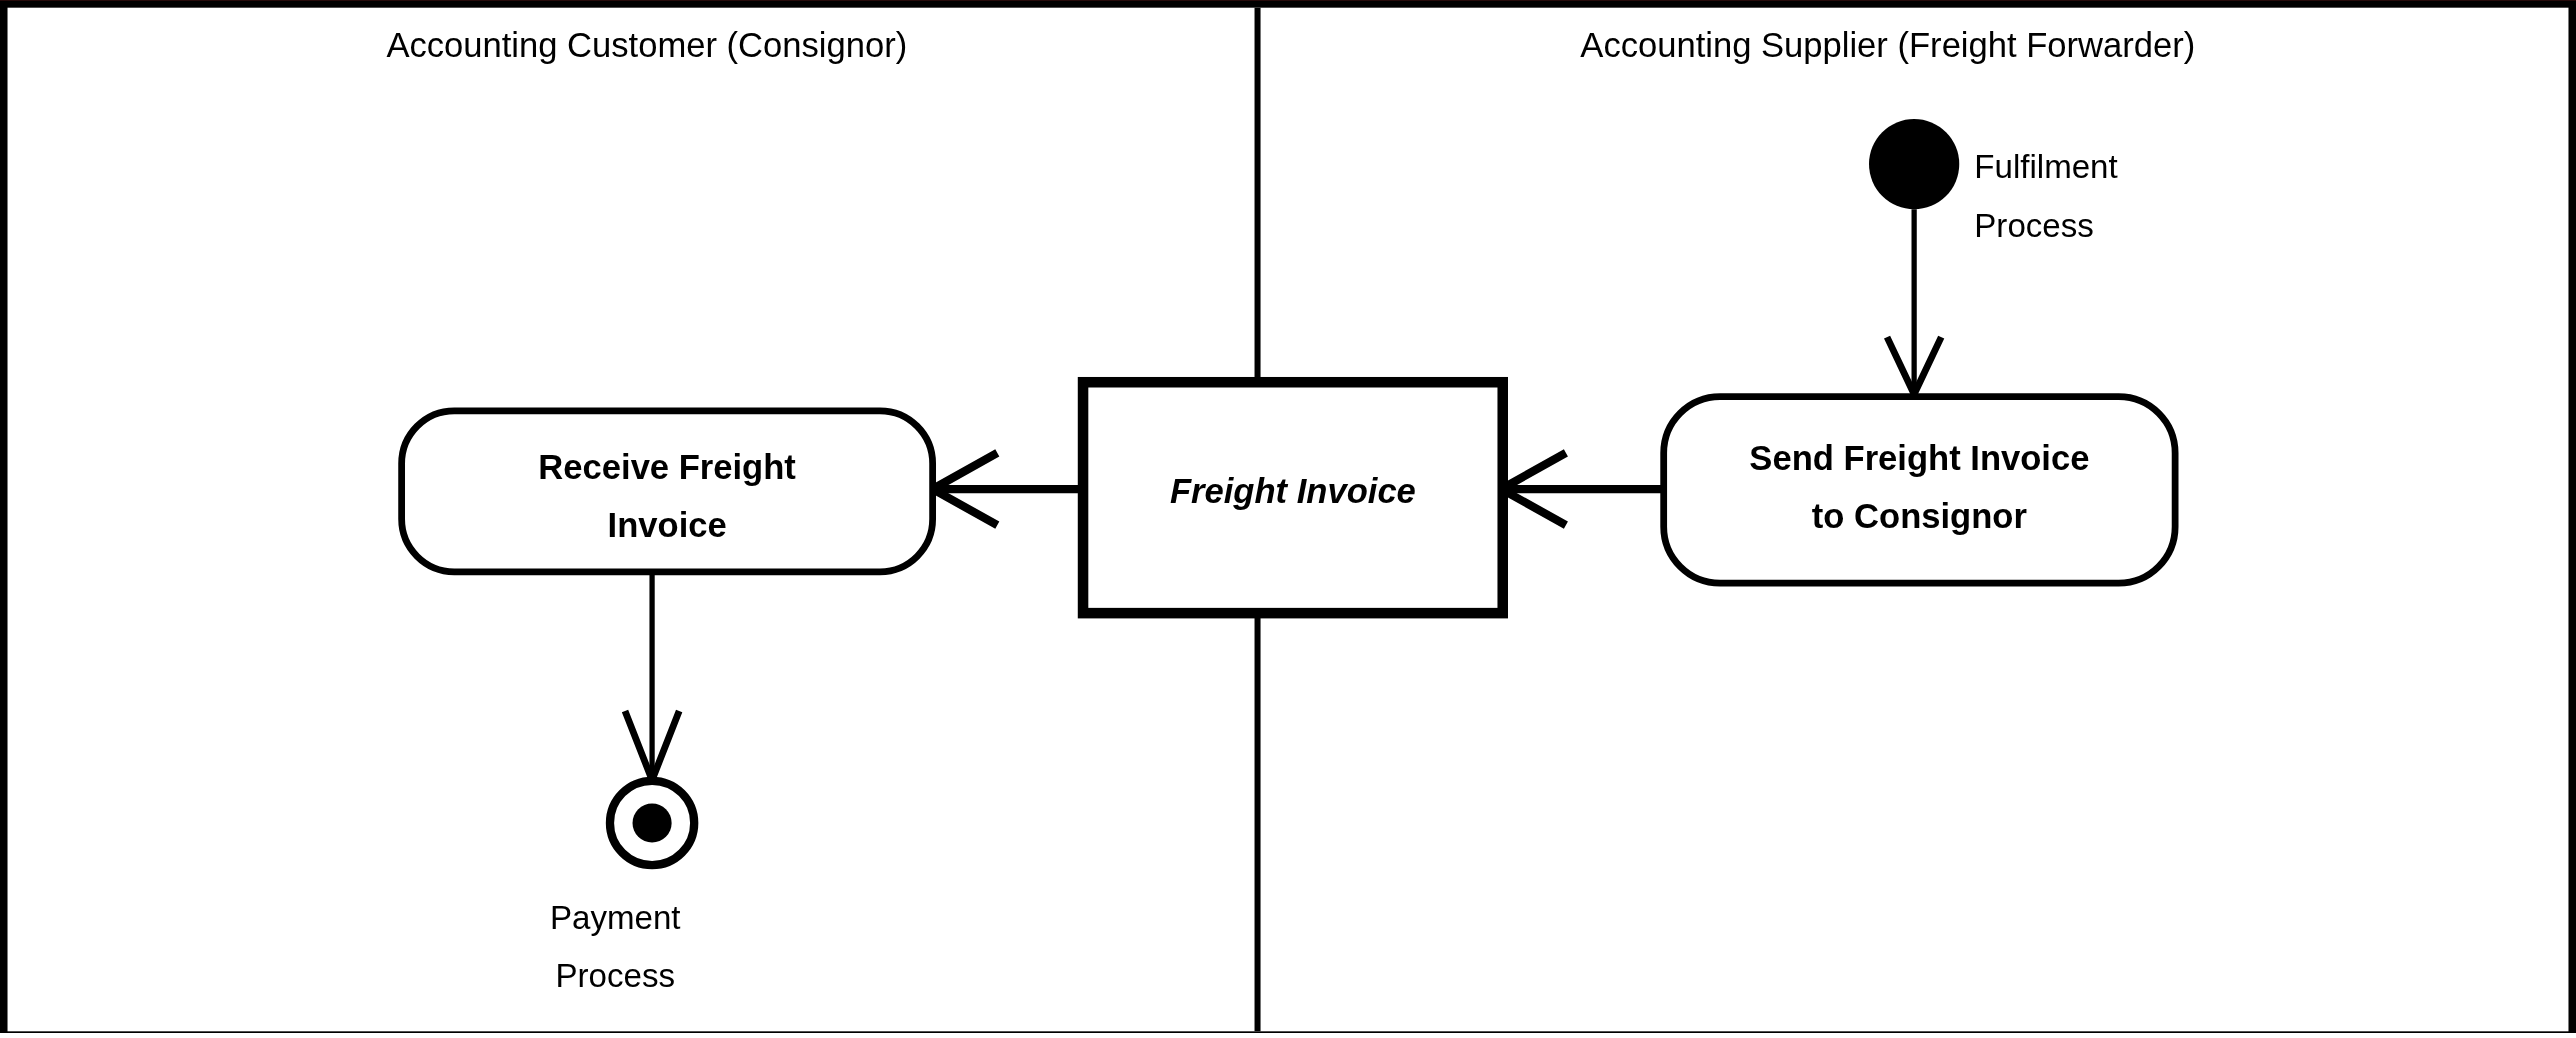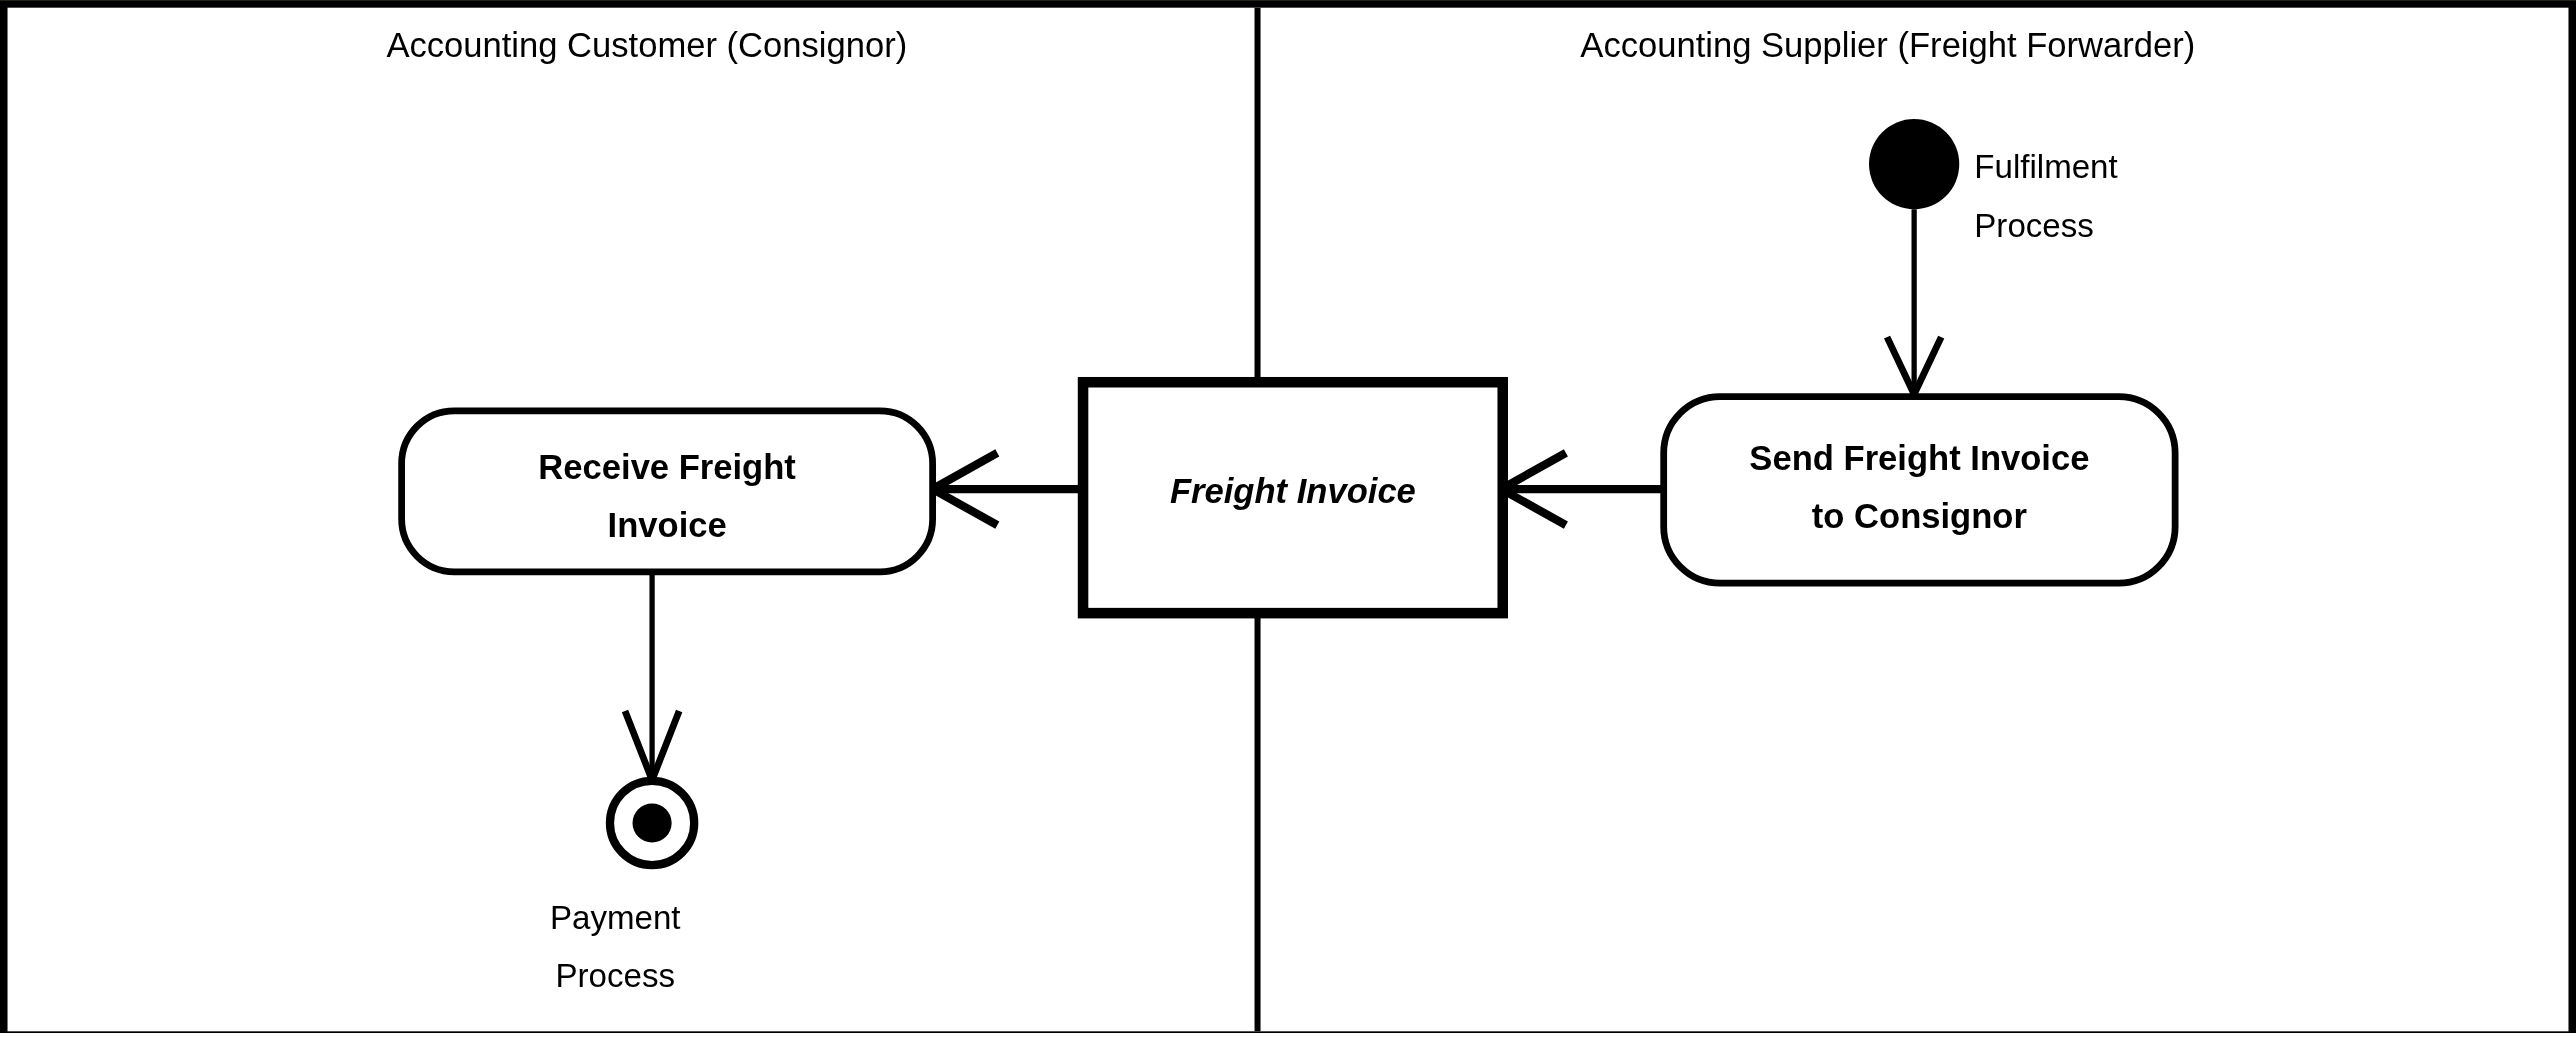--- a/index.html
+++ b/index.html
@@ -8,21 +8,21 @@
     padding: 0;
     background: #ffffff;
   }
   body {
     font-family: "Liberation Sans", sans-serif;
   }
   #diagram-root {
     position: relative;
     width: 2576px;
     height: 1033px;
-    background: #bef264;
+    background: #ef4444;
     overflow: hidden;
   }
   #diagram-svg {
     display: block;
     width: 2576px;
     height: 1039px;
   }
   .partition-label {
     font-family: "Liberation Sans", sans-serif;
     font-size: 46px;

